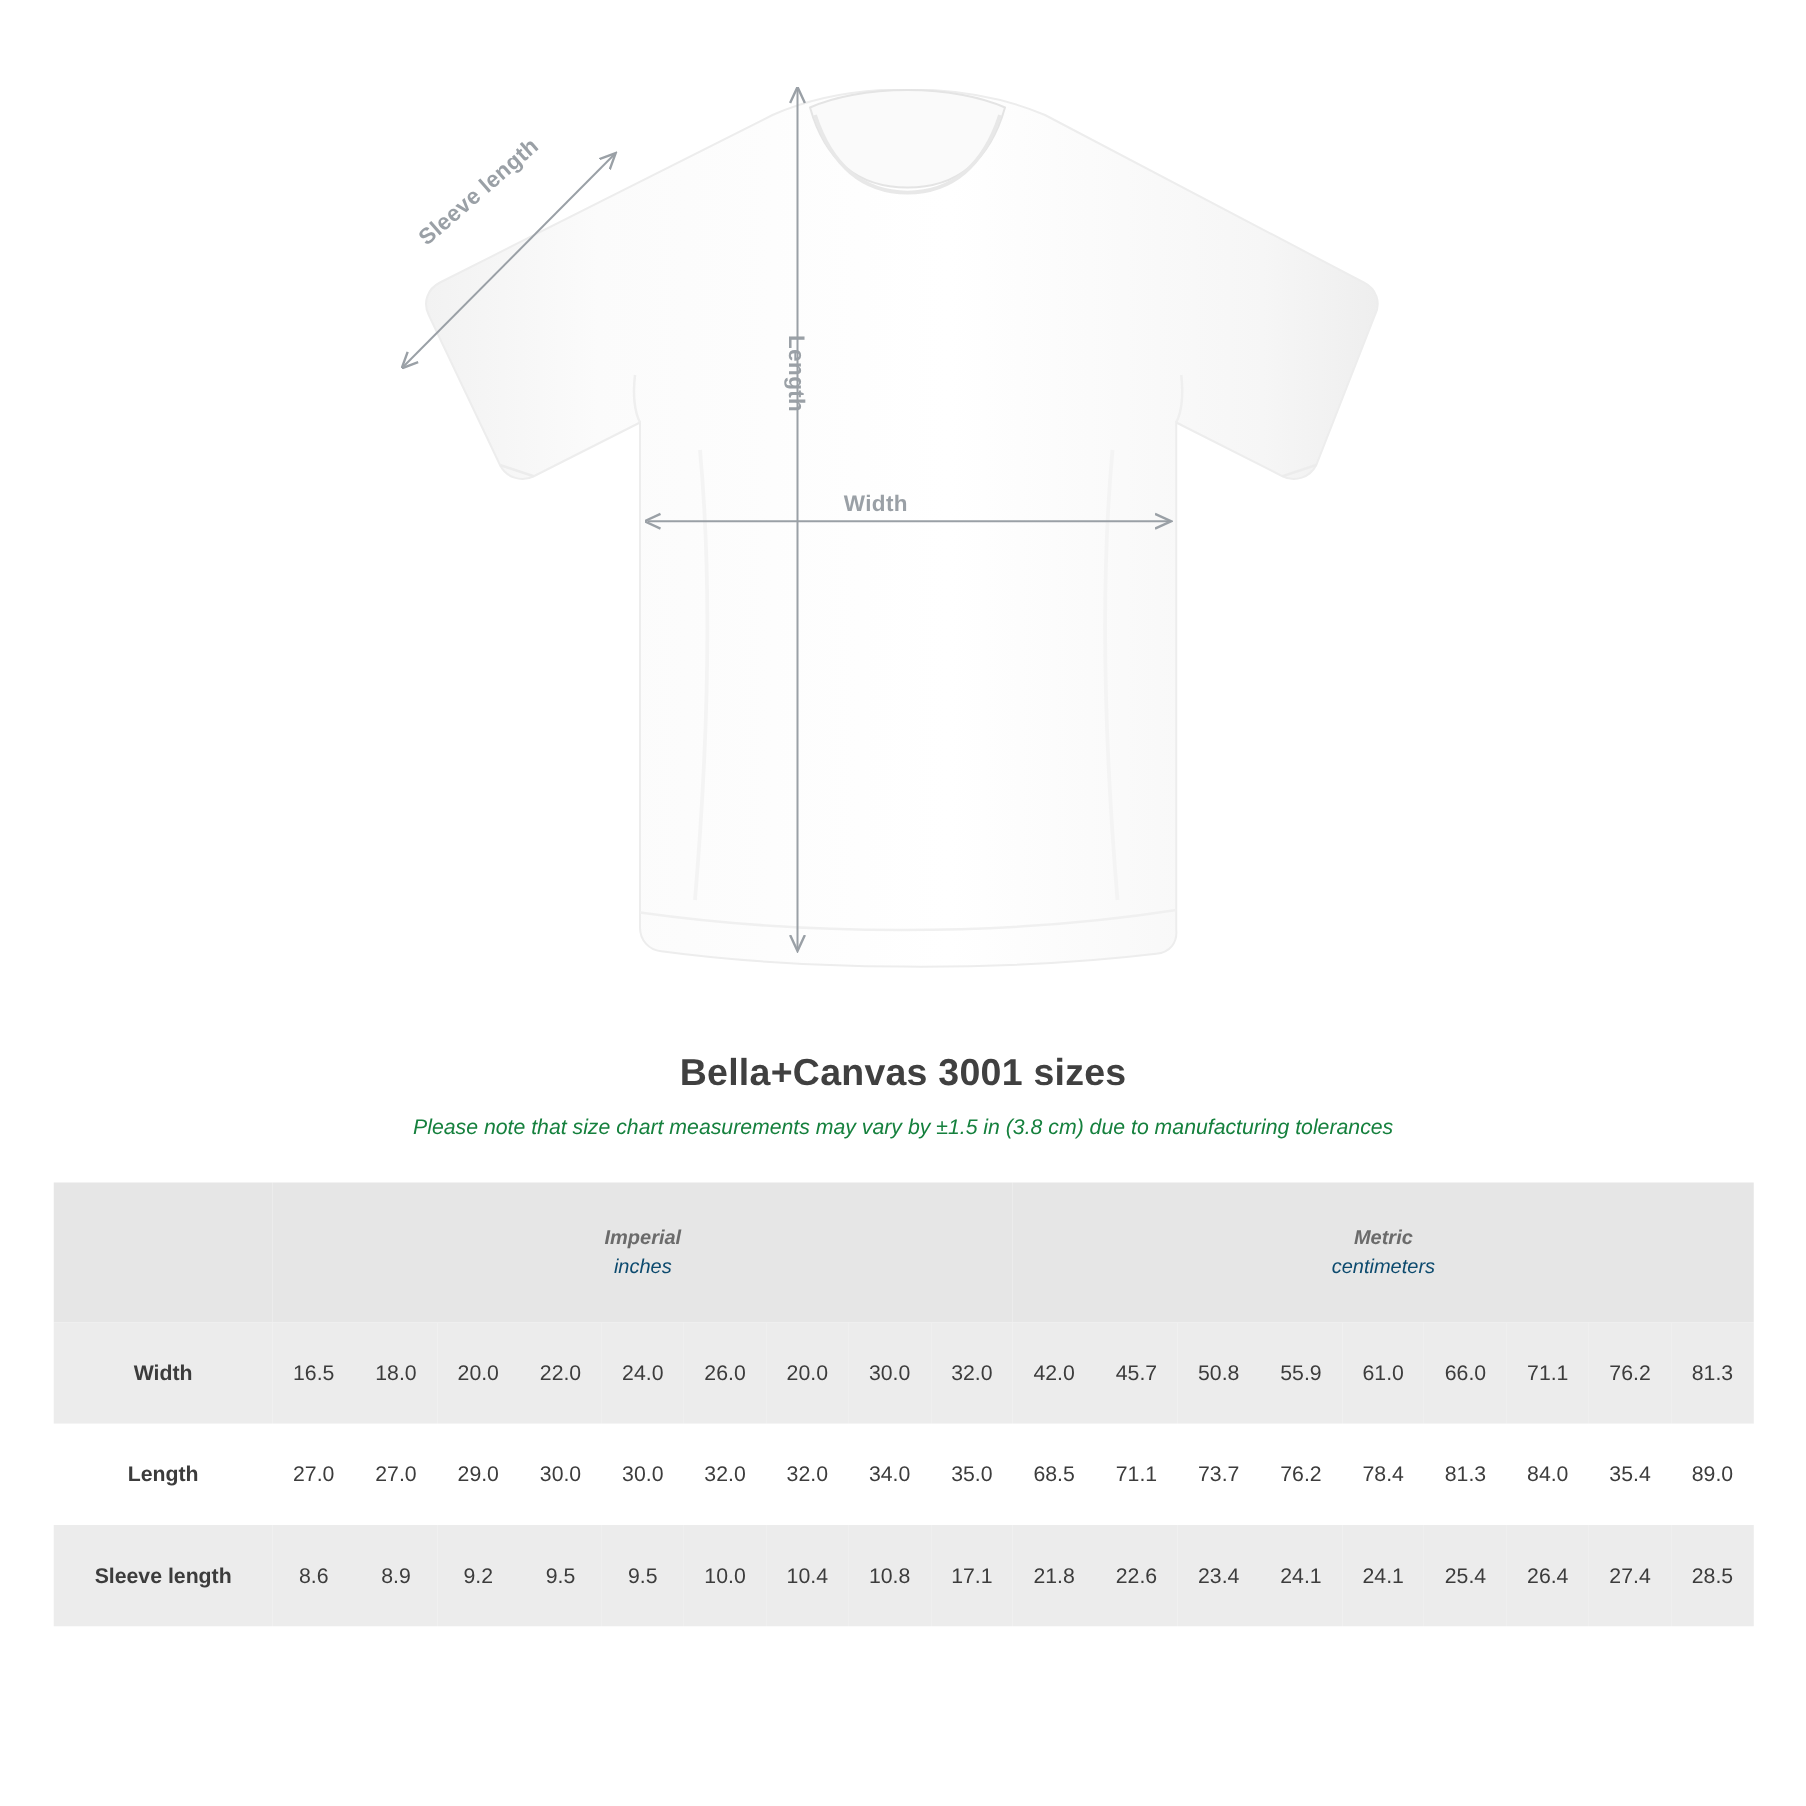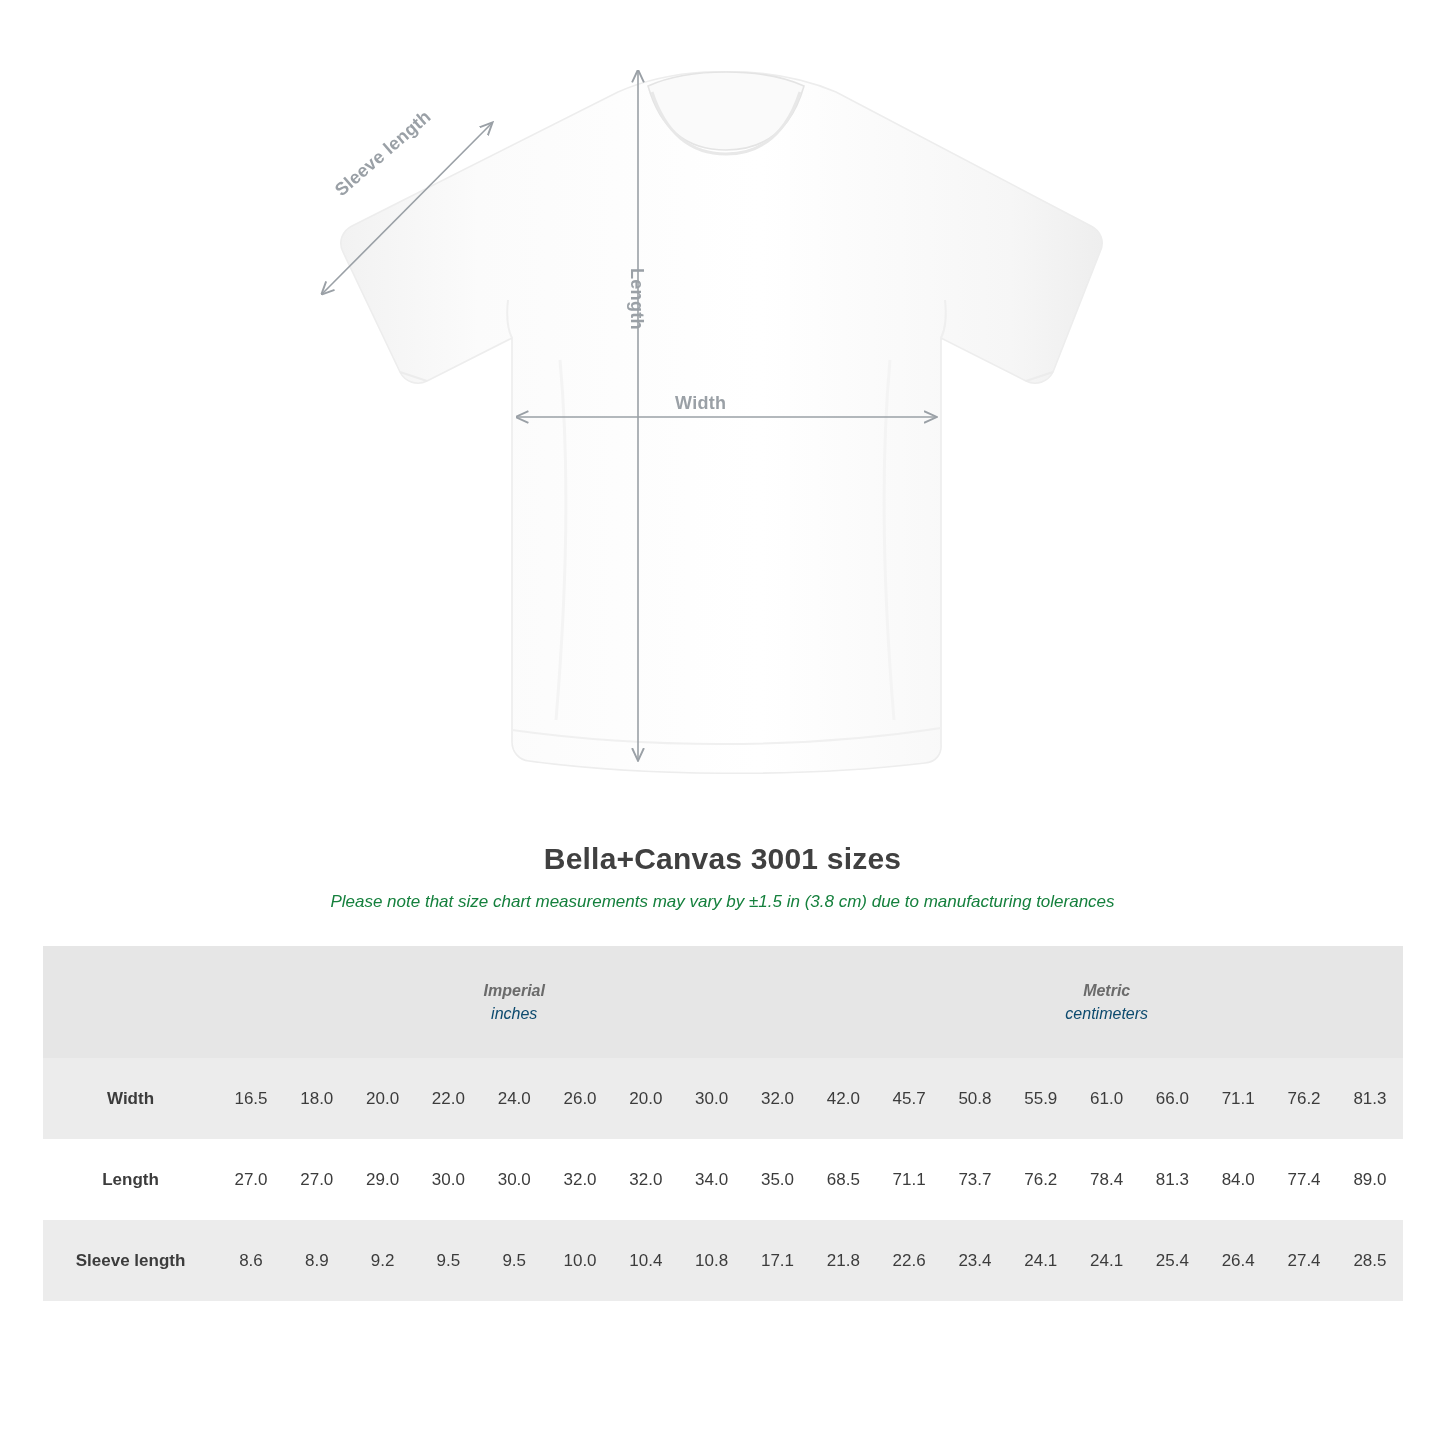--- a/index.html
+++ b/index.html
@@ -281,21 +281,21 @@
           <td>32.0</td>
           <td>34.0</td>
           <td>35.0</td>
           <td>68.5</td>
           <td>71.1</td>
           <td>73.7</td>
           <td>76.2</td>
           <td>78.4</td>
           <td>81.3</td>
           <td>84.0</td>
-          <td>77.4</td>
+          <td>35.4</td>
           <td>89.0</td>
         </tr>
 
         <tr class="row-alt">
           <td class="rowhead rowhead-small">Sleeve length</td>
           <td>8.6</td>
           <td>8.9</td>
           <td>9.2</td>
           <td>9.5</td>
           <td>9.5</td>

